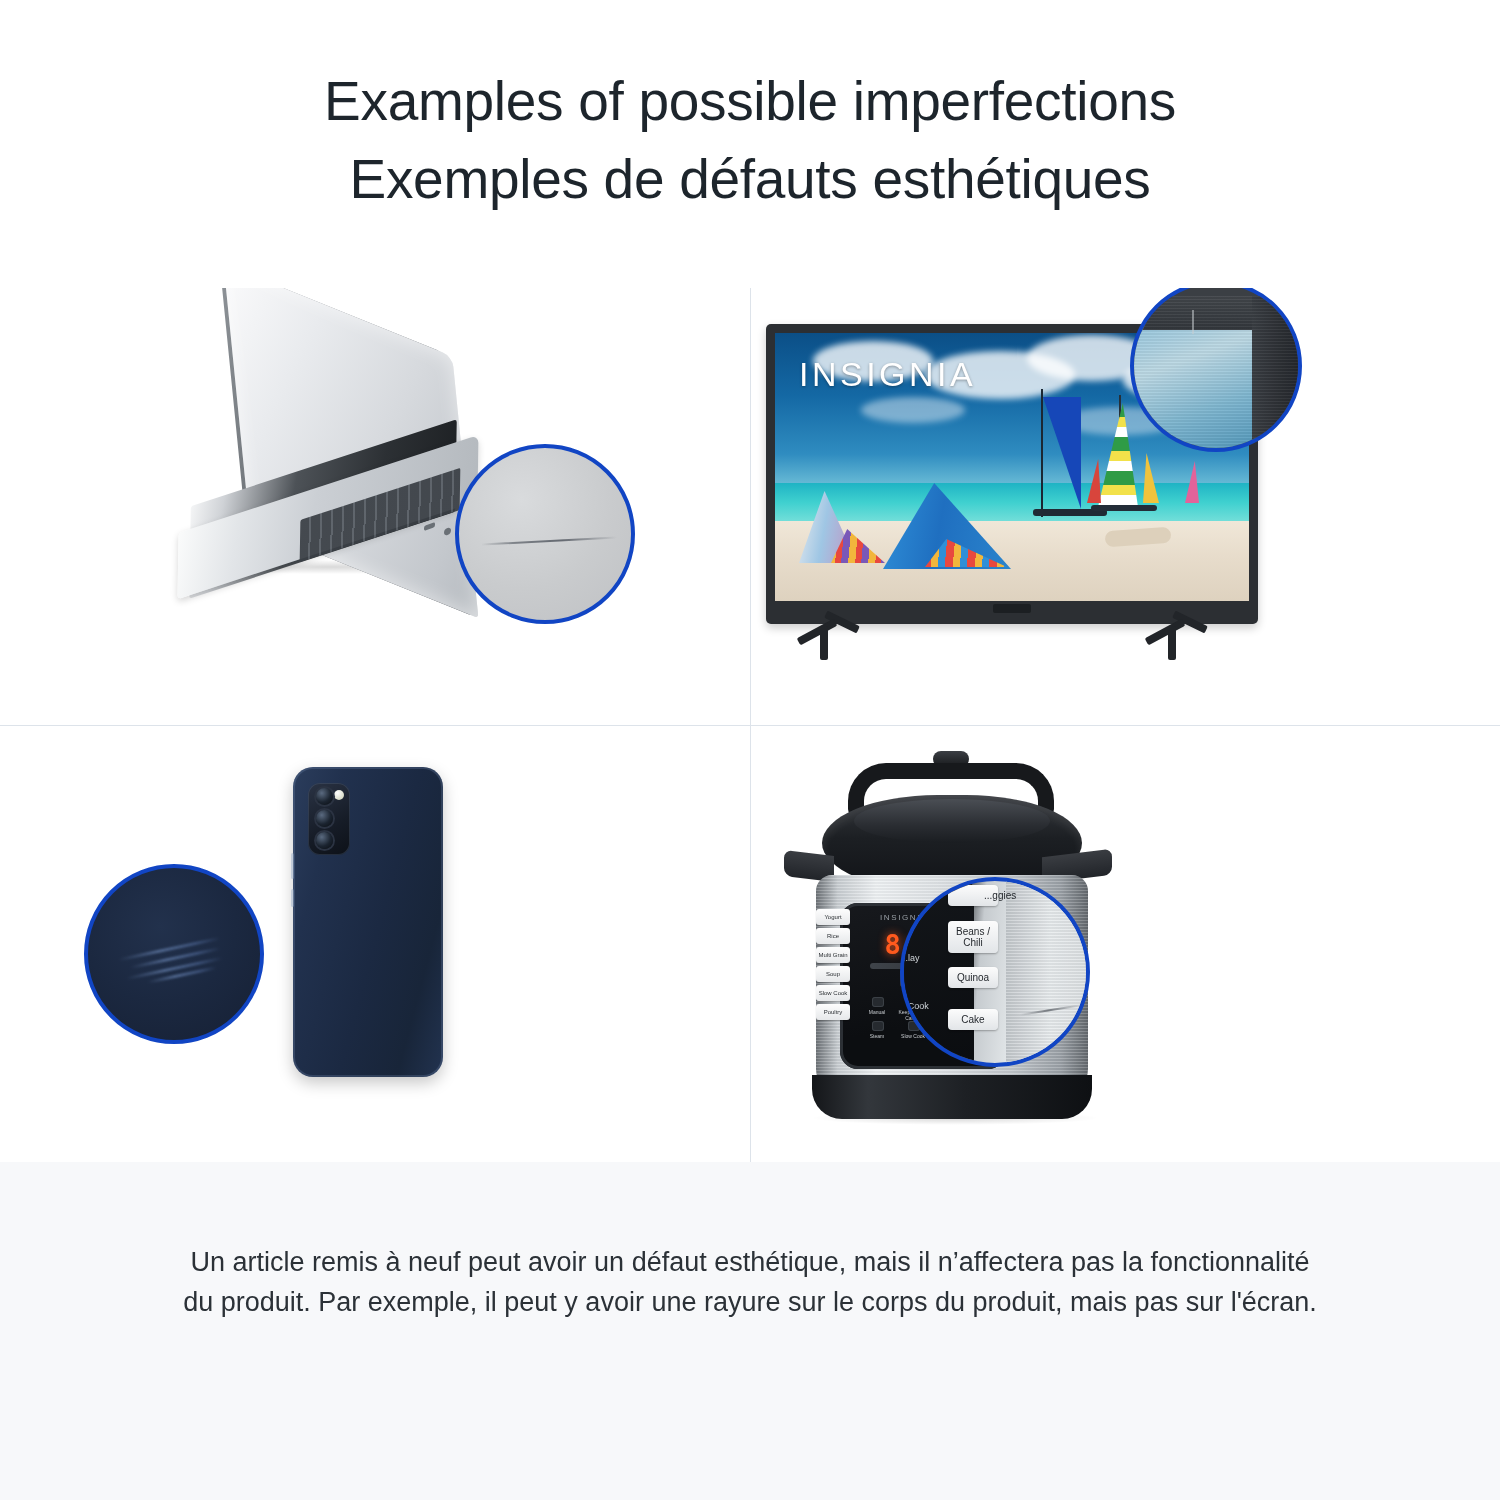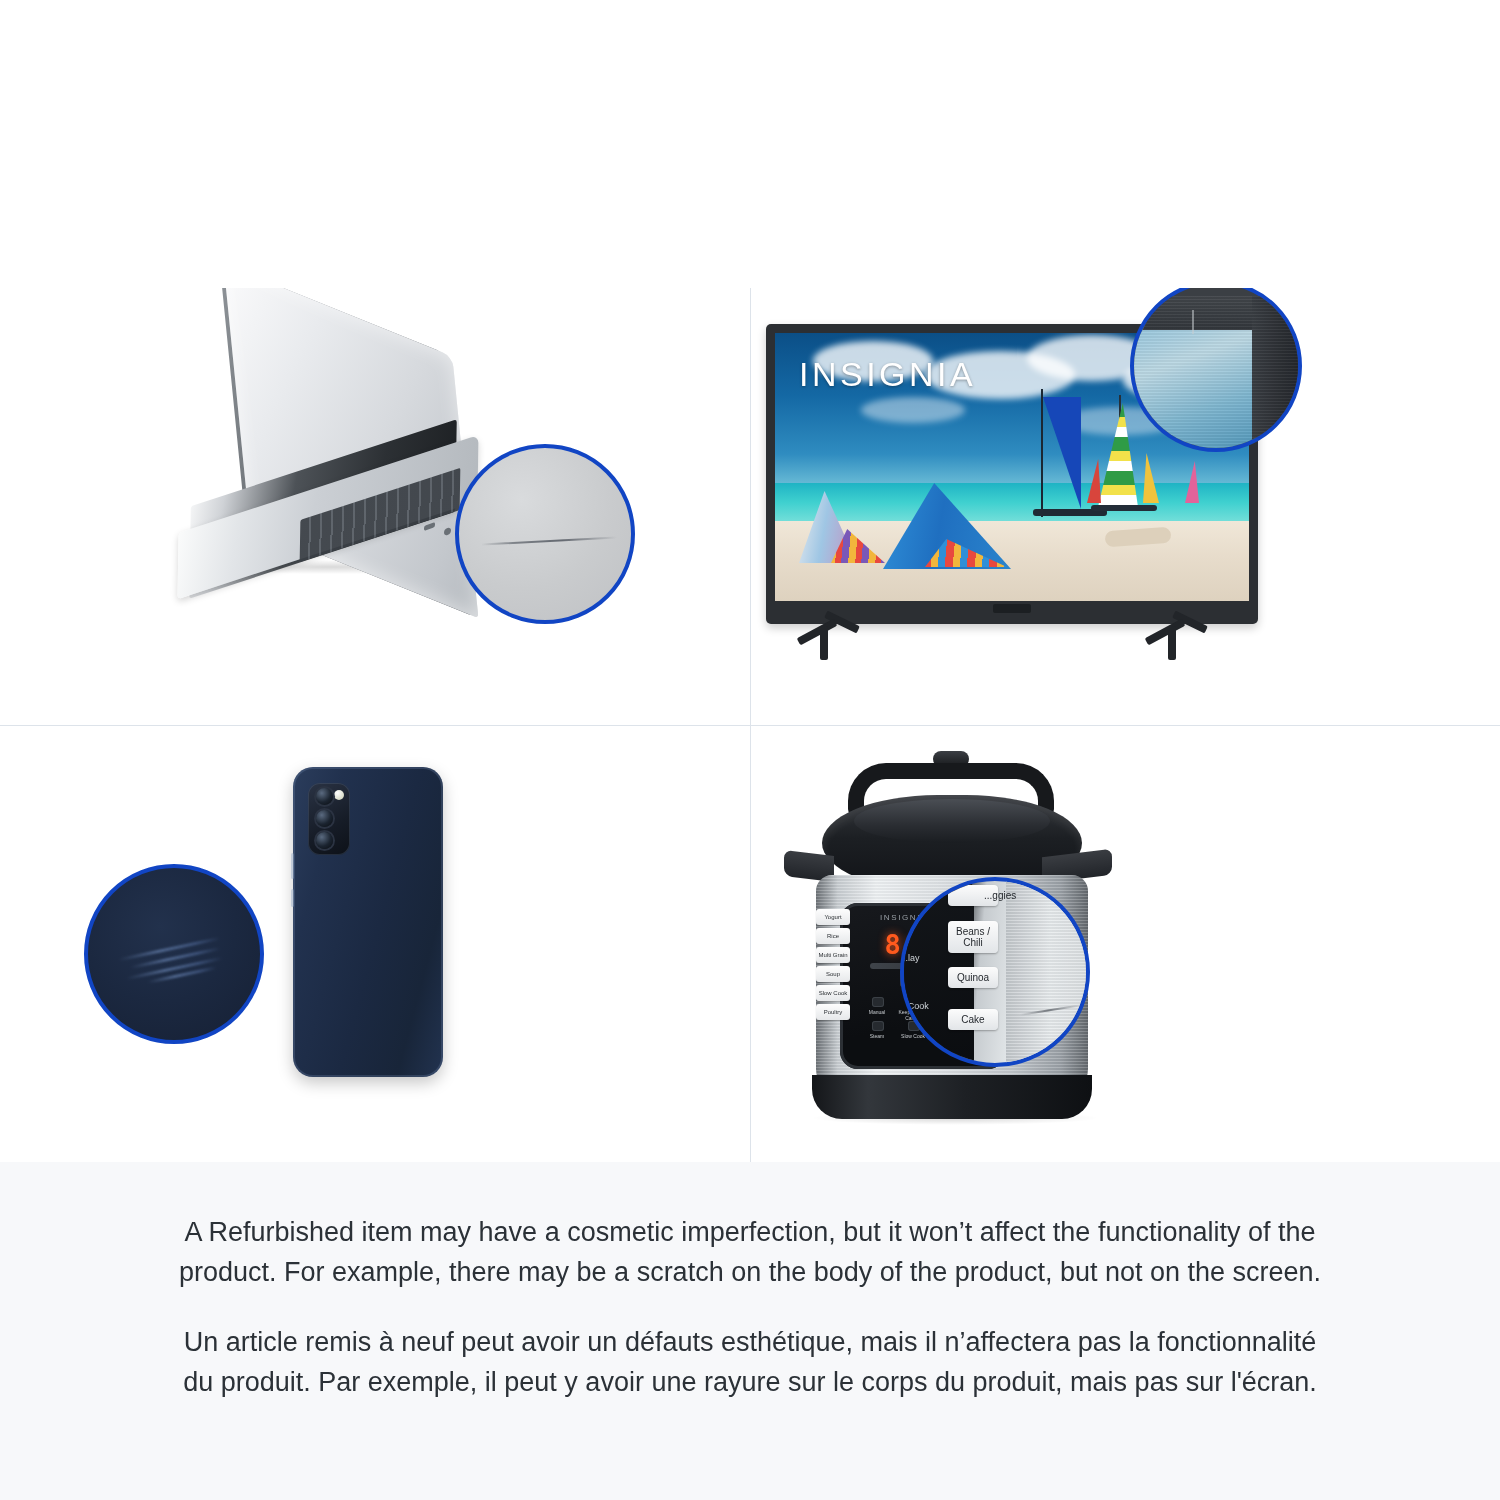--- a/index.html
+++ b/index.html
@@ -434,20 +434,24 @@
     color: #2b3137;
     font-weight: 400;
   }
   .footer p.fr { margin-top: 30px; }
 </style>
 </head>
 <body>
 
 <div id="page">
 
+  <div class="heading">
+    <span class="line">Examples of possible imperfections</span>
+    <span class="line">Exemples de défauts esthétiques</span>
+  </div>
 
   <div class="grid">
     <div class="vdiv"></div>
     <div class="hdiv"></div>
 
     <div class="cell tl">
       <div class="stage">
         <div class="lap-shadow"></div>
         <div class="lap-lid-edge"></div>
         <div class="lap-lid"></div>
@@ -613,17 +617,16 @@
           <div class="z-btn" style="top:128px;">Cake</div>
           <div class="z-btn-dim" style="top:72px;">...lay</div>
           <div class="z-btn-dim" style="top:120px;">...w Cook</div>
           <div class="z-scratch"></div>
         </div>
       </div>
     </div>
   </div>
 
   <div class="footer">
-    <p class="en">A Refurbished item may have a cosmetic imperfection, but it won’t affect the functionality of the product. For example, there may be a scratch on the body of the product, but not on the screen.</p>
-    <p class="fr">Un article remis à neuf peut avoir un défauts esthétique, mais il n’affectera pas la fonctionnalité du produit. Par exemple, il peut y avoir une rayure sur le corps du produit, mais pas sur l'écran.</p>
+    <p class="fr">Un article remis à neuf peut avoir un défaut esthétique, mais il n’affectera pas la fonctionnalité du produit. Par exemple, il peut y avoir une rayure sur le corps du produit, mais pas sur l'écran.</p>
   </div>
 
 </div>
 
 </body></html>

